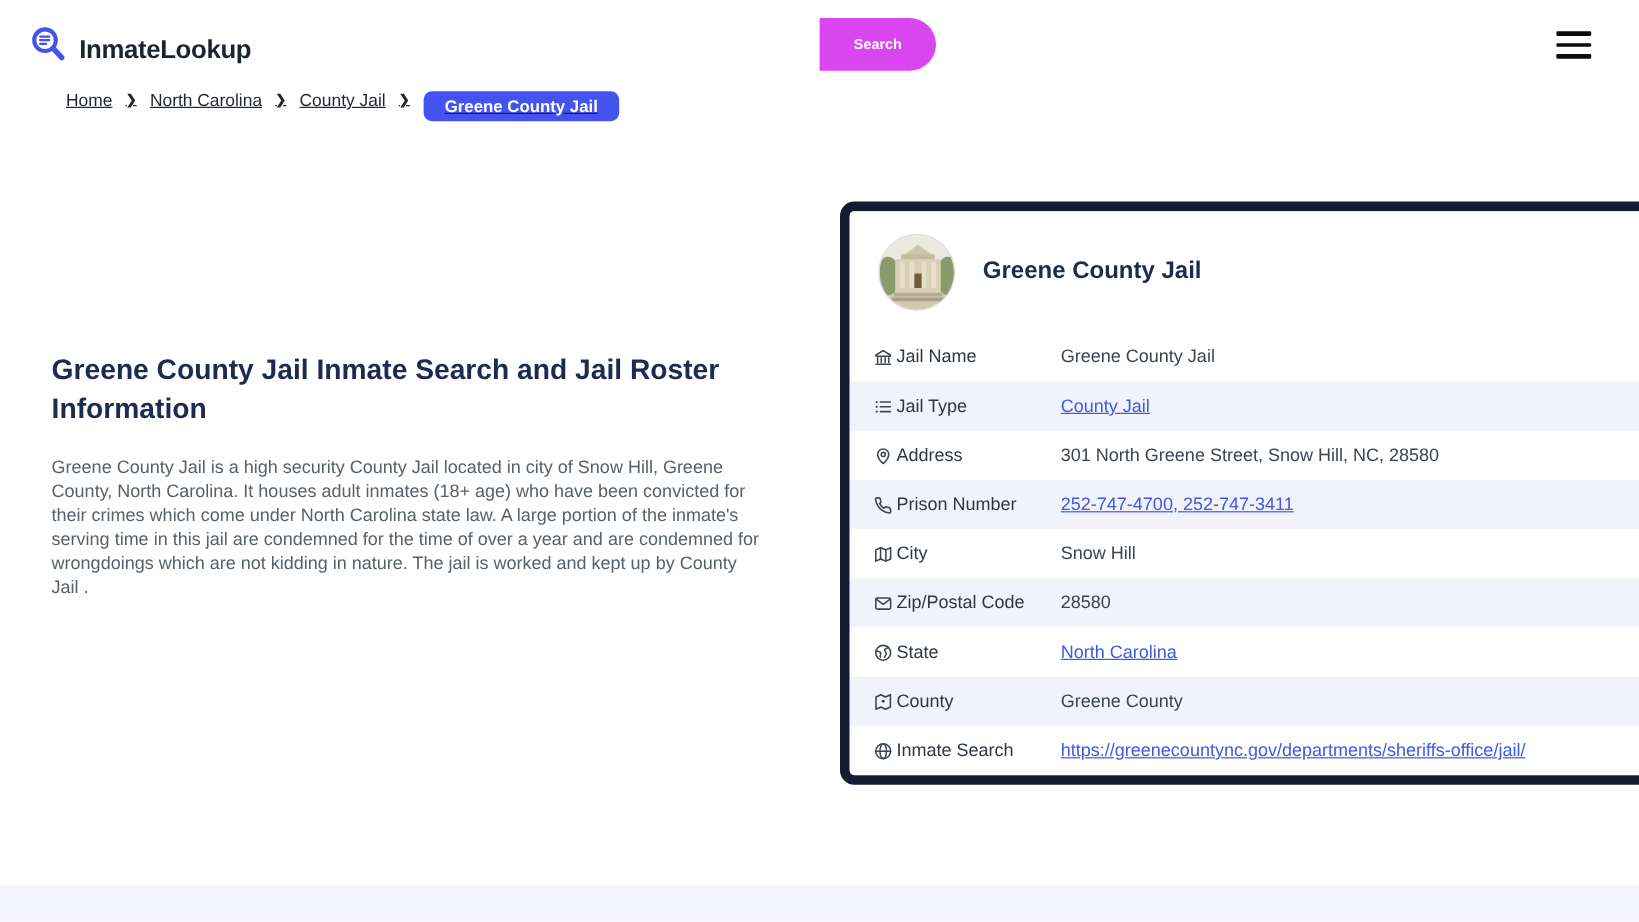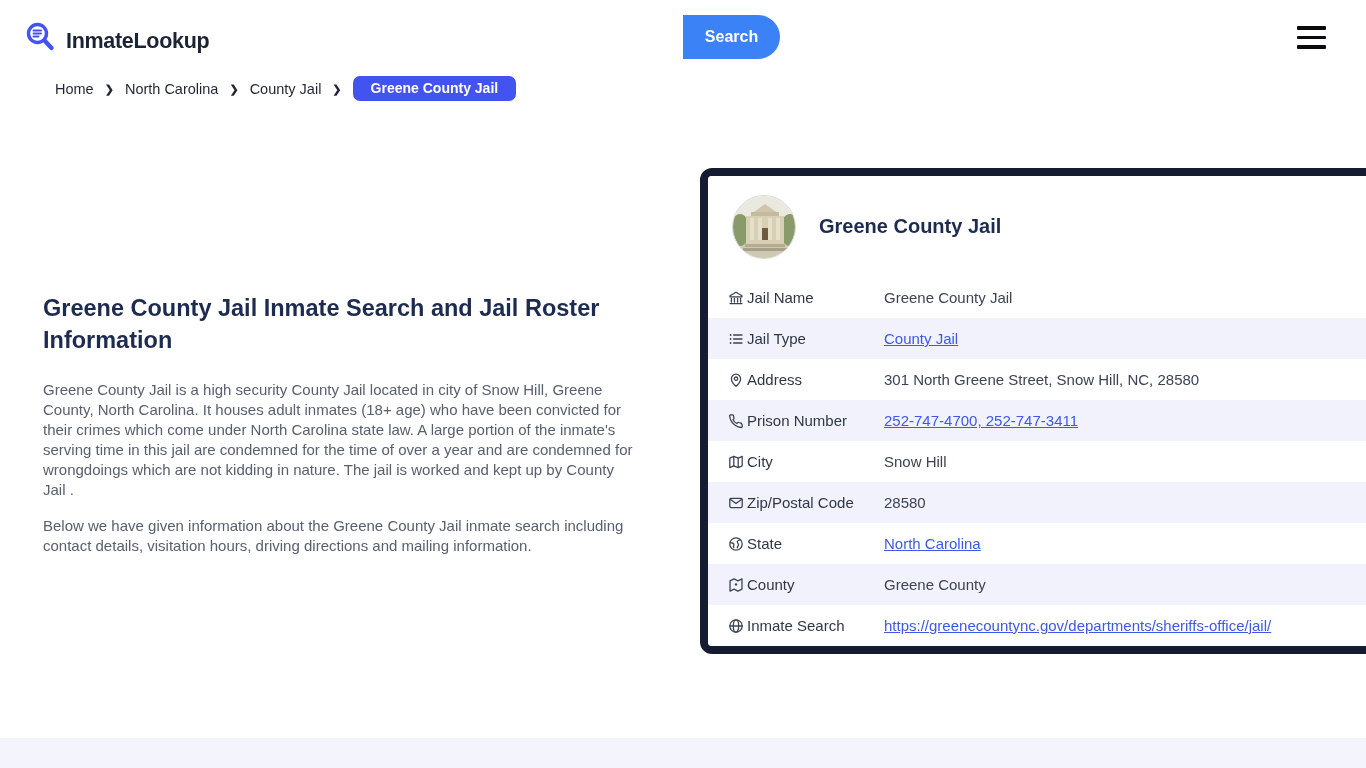--- a/index.html
+++ b/index.html
@@ -13,31 +13,31 @@
   .search-bar { position:absolute; left:683px; top:15px; width:570px; height:44px; display:flex; }
   .search-input-wrap { flex:1; position:relative; }
   .search-input {
     width:100%; height:44px; border:2px solid #1b2238; border-right:none;
     border-radius:22px 0 0 22px; padding:0 12px 0 42px; font-size:15.5px;
     color:#1c2333; outline:none; font-family:"Liberation Sans", sans-serif;
   }
   .search-input::placeholder { color:#8d93a0; }
   .search-input-icon { position:absolute; left:13px; top:11px; width:22px; height:22px; }
   .search-btn {
-    width:97px; height:44px; border:none; background:#3b82f6; color:#fff;
-    font-size:16px; font-weight:700; border-radius:0 22px 22px 0; cursor:pointer;
+    width:97px; height:44px; border:none; background:#d946ef; color:#fff;
+    font-size:12px; font-weight:700; border-radius:0 22px 22px 0; cursor:pointer;
     font-family:"Liberation Sans", sans-serif;
   }
   .hamburger { position:absolute; left:1297px; top:26px; width:29px; height:23px;
     display:flex; flex-direction:column; justify-content:space-between; cursor:pointer; }
   .hamburger span { display:block; height:3.6px; background:#0b0b0d; border-radius:1px; }
 
   
-  .breadcrumb { position:absolute; left:55px; top:76px; display:flex; align-items:center; gap:11px;
-    font-size:14.5px; color:#1f2533; font-weight:500; }
+  .breadcrumb { position:absolute; left:55px; top:76px; display:flex; align-items:flex-start; gap:11px;
+    font-size:14.5px; color:#1f2533; font-weight:500;text-decoration:underline; }
   .crumb { cursor:pointer; }
   .crumb-sep { font-size:11px; font-weight:700; color:#1f2533; transform:translateY(0.5px); }
   .crumb-badge { background:#4353f0; color:#fff; font-weight:700; font-size:14px;
     padding:4px 18px 5px; border-radius:7px; }
 
   
   .article { position:absolute; left:43px; top:292px; width:592px; }
   .article h1 { font-size:23.5px; line-height:32px; font-weight:700; color:#1d2b50; margin-bottom:24px; }
   .article p { font-size:15px; line-height:20px; color:#58606e; margin-bottom:16px; }
 
@@ -91,21 +91,20 @@
   <span class="crumb">North Carolina</span>
   <span class="crumb-sep">❯</span>
   <span class="crumb">County Jail</span>
   <span class="crumb-sep">❯</span>
   <span class="crumb-badge">Greene County Jail</span>
 </div>
 
 <div class="article">
   <h1>Greene County Jail Inmate Search and Jail Roster Information</h1>
   <p>Greene County Jail is a high security County Jail located in city of Snow Hill, Greene County, North Carolina. It houses adult inmates (18+ age) who have been convicted for their crimes which come under North Carolina state law. A large portion of the inmate's serving time in this jail are condemned for the time of over a year and are condemned for wrongdoings which are not kidding in nature. The jail is worked and kept up by County Jail .</p>
-  <p>Below we have given information about the Greene County Jail inmate search including contact details, visitation hours, driving directions and mailing information.</p>
 </div>
 
 <div class="jail-card">
   <div class="card-head">
     <div class="avatar">
       <svg width="64" height="64" viewBox="0 0 64 64">
         <rect width="64" height="64" fill="#e9e9e0"></rect>
         <rect y="44" width="64" height="20" fill="#cfc9b4"></rect>
         <ellipse cx="7" cy="34" rx="10" ry="16" fill="#8a9b6b"></ellipse>
         <ellipse cx="57" cy="34" rx="10" ry="16" fill="#8a9b6b"></ellipse>

